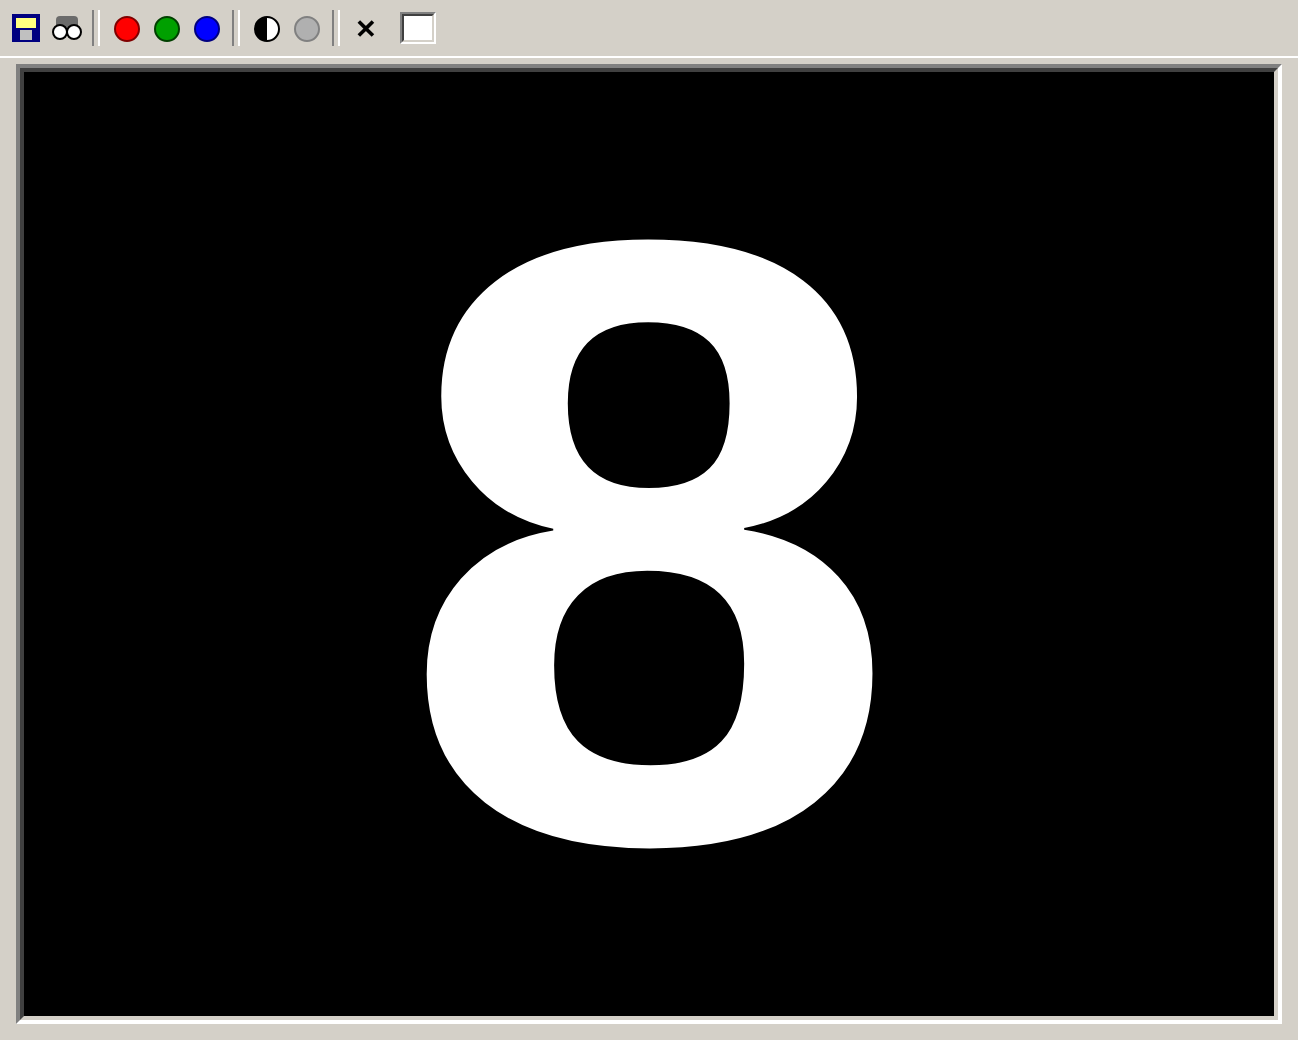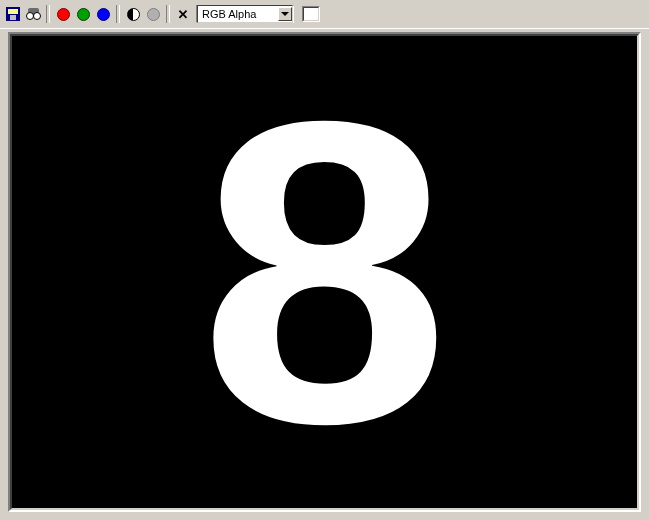--- a/index.html
+++ b/index.html
@@ -231,26 +231,20 @@
     <div class="tb-btn">
       <span class="dot gray"></span>
     </div>
 
     <span class="sep"></span>
 
     <div class="tb-btn">
       <span class="x-icon">✕</span>
     </div>
 
-    <div class="combo">
-      <div class="combo-inner">
-        <span class="combo-text">RGB Alpha</span>
-        <span class="combo-arrow"></span>
-      </div>
-    </div>
 
     <div class="swatch">
       <div class="swatch-inner" style="background:#ffffff"></div>
     </div>
 
   </div>
 
   <div class="viewport-wrap">
     <div class="viewport-inner">
       <div class="big-glyph">8</div>

